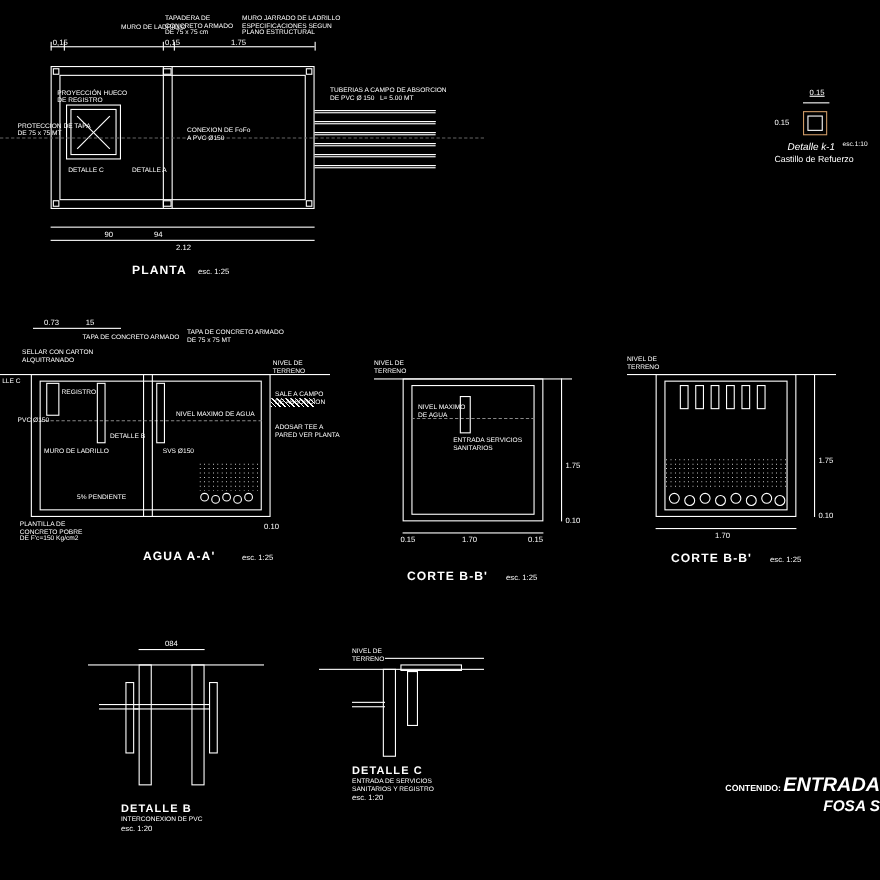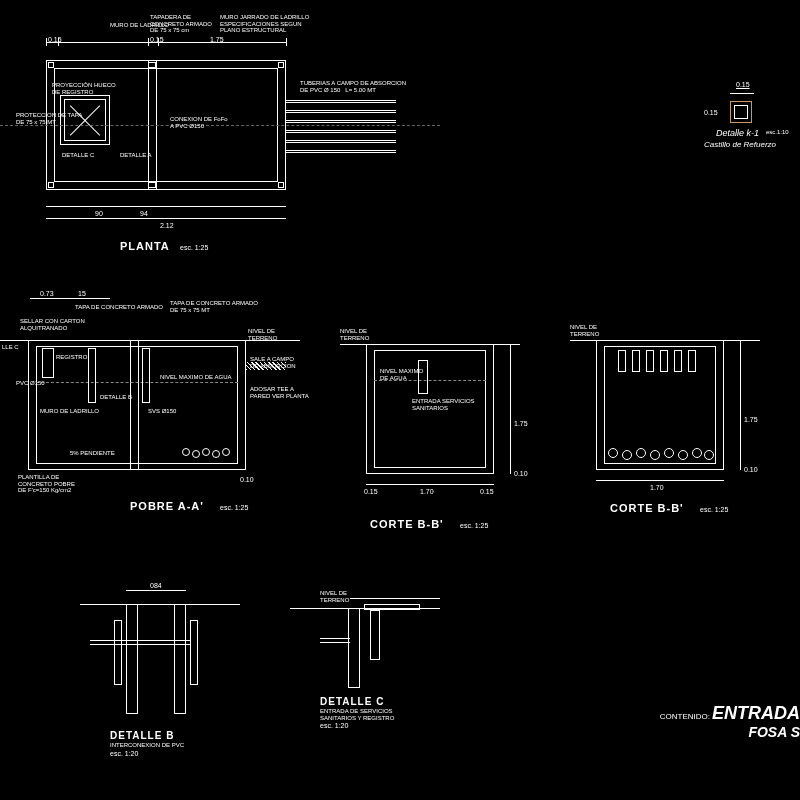--- a/index.html
+++ b/index.html
@@ -20,21 +20,21 @@
   .box { border: 1px solid #fff; position: absolute; }
   .note { font-size: 6px; color: #fff; line-height: 1.1; }
   .line-h { position: absolute; height: 1px; background: #fff; }
   .line-v { position: absolute; width: 1px; background: #fff; }
   .dash-h { position: absolute; height: 0; border-top: 1px dashed #888; }
   .center-h { position: absolute; height: 0; border-top: 1px dashed #666; }
   .hatch { background: repeating-linear-gradient(45deg, #fff 0, #fff 1px, transparent 1px, transparent 3px); }
   .gravel { position: absolute; }
   .circle { border: 1px solid #fff; border-radius: 50%; position: absolute; }
   .title-block { position: absolute; right: 0; bottom: 60px; font-weight: bold; font-style: italic; text-align: right; }
-  .title-block .label { font-size: 8px; font-weight: normal; font-style: normal; }
+  .title-block .label { font-size: 8px; font-weight: bold; font-style: normal; }
   .title-block .main { font-size: 18px; }
   .title-block .sub { font-size: 14px; text-align: right; }
   .detail-k1 { position: absolute; }
 </style>
 </head>
 <body>
 
 <div class="view" style="left:20px; top:60px; width:400px; height:200px;">
 
   <div class="dim" style="position:absolute; top:-24px; left:28px;">0,15</div>
@@ -150,21 +150,21 @@
     <div class="circle" style="left:22px; top:28px; width:8px; height:8px;"></div>
     <div class="circle" style="left:32px; top:30px; width:8px; height:8px;"></div>
     <div class="circle" style="left:42px; top:28px; width:8px; height:8px;"></div>
     <div style="position:absolute; left:0; top:0; width:56px; height:26px; background:radial-gradient(circle, #fff 0.6px, transparent 0.6px); background-size:4px 4px;"></div>
   </div>
 
   <div class="hatch" style="position:absolute; left:246px; top:62px; width:40px; height:8px;"></div>
 
   <div class="dim" style="position:absolute; top:176px; left:240px;">0.10</div>
 
-  <div class="title" style="position:absolute; top:200px; left:130px;">POBRE A-A'</div>
+  <div class="title" style="position:absolute; top:200px; left:130px;">AGUA A-A'</div>
   <div class="scale" style="position:absolute; top:204px; left:220px;">esc. 1:25</div>
 </div>
 
 <div class="view" style="left:340px; top:320px; width:200px; height:230px;">
   <div class="note" style="position:absolute; top:8px; left:0px; white-space:pre;">NIVEL DE
 TERRENO</div>
   <div class="line-h" style="top:24px; left:0; width:180px;"></div>
   <div class="box" style="left:26px; top:24px; width:128px; height:130px;"></div>
   <div class="box" style="left:34px; top:30px; width:112px; height:118px;"></div>
   <div class="dash-h" style="left:34px; top:60px; width:112px;"></div>
@@ -258,20 +258,20 @@
 </div>
 
 <div class="detail-k1" style="left:710px; top:95px; width:90px;">
   <div class="dim" style="position:absolute; top:-14px; left:26px; text-decoration:underline;">0.15</div>
   <div class="line-h" style="top:-2px; left:20px; width:24px;"></div>
   <div class="box" style="left:20px; top:6px; width:22px; height:22px; border:1px solid #c96;"></div>
   <div class="box" style="left:24px; top:10px; width:14px; height:14px;"></div>
   <div class="dim" style="position:absolute; top:14px; left:-6px;">0.15</div>
   <div class="note" style="position:absolute; top:34px; left:6px; font-style:italic; font-size:9px;">Detalle k-1</div>
   <div class="note" style="position:absolute; top:34px; left:56px; font-size:6px;">esc.1:10</div>
-  <div class="note" style="position:absolute; top:46px; left:-6px; font-style:italic; font-size:8px;">Castillo de Refuerzo</div>
+  <div class="note" style="position:absolute; top:46px; left:-6px; font-size:8px;">Castillo de Refuerzo</div>
 </div>
 
 <div class="title-block">
   <span class="label">CONTENIDO:</span>
   <span class="main">ENTRADA</span><br>
   <span class="sub">FOSA S</span>
 </div>
 
 </body></html>

